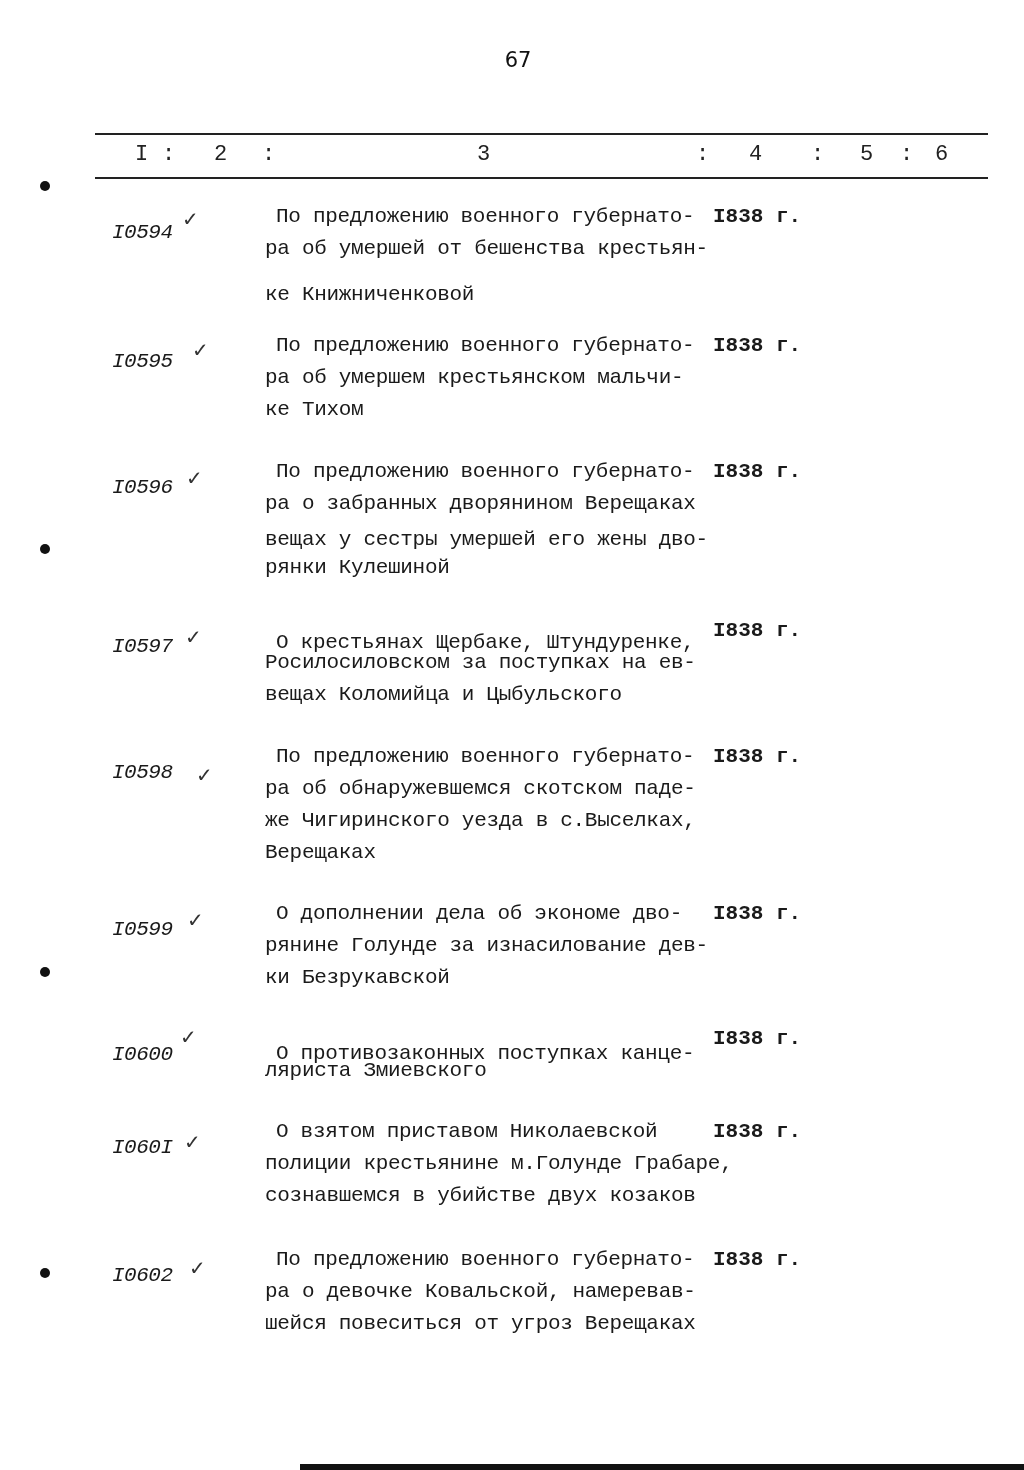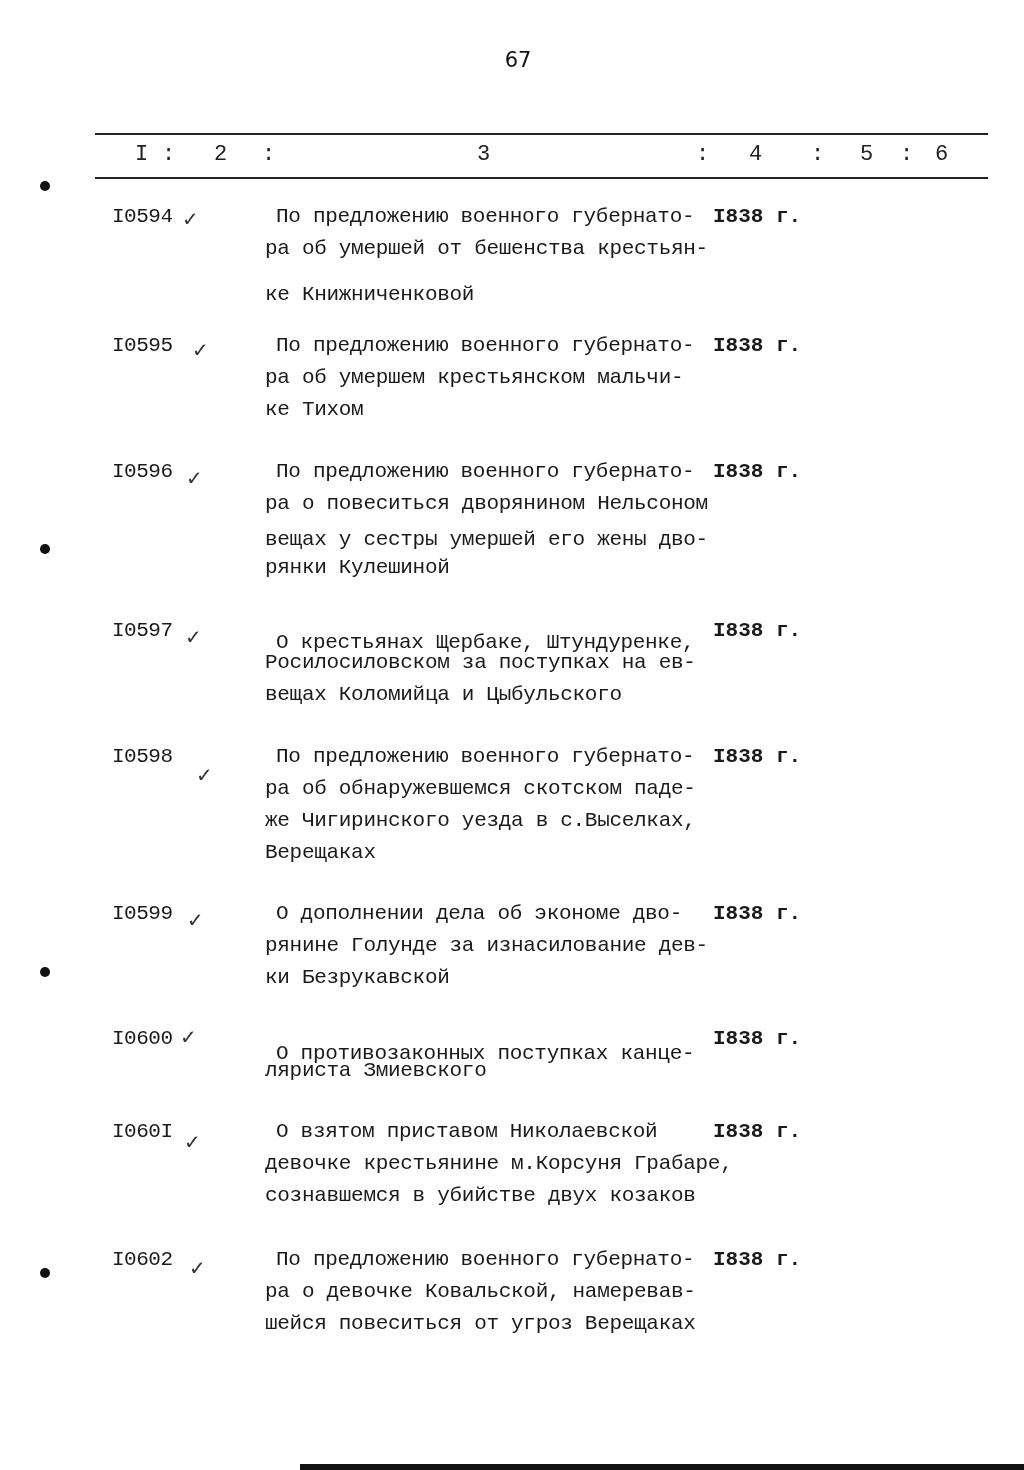--- a/index.html
+++ b/index.html
@@ -26,22 +26,22 @@
     .rule.bottom { top: 177px; }
     .rule.footer { top: 1464px; left: 300px; width: 724px; height: 6px; background: #111; }
     .col-header {
       position: absolute; top: 142px;
       font-size: 22px; color: #222;
     }
     .entry {
       position: absolute; left: 0; width: 1024px;
     }
     .entry-number {
-      position: absolute; left: 112px; top: 0;
-      font-size: 21px; letter-spacing: -0.5px;
+      position: absolute; left: 112px; top: 16px;
+      font-size: 21px; letter-spacing: -0.5px; font-style: italic;
     }
     .check-mark {
       position: absolute; top: 2px;
       font-family: "DejaVu Sans", sans-serif;
       font-size: 20px; color: #333; font-style: italic;
     }
     .desc-line {
       position: absolute; left: 265px;
       font-size: 21px; white-space: nowrap; letter-spacing: -0.3px;
     }
@@ -96,21 +96,21 @@
     <span class="desc-line first" style="top:0">По предложению военного губернато-</span>
     <span class="desc-line" style="top:32px">ра об умершем крестьянском мальчи-</span>
     <span class="desc-line" style="top:64px">ке Тихом</span>
     <span class="year">I838 г.</span>
   </div>
 
   <div class="entry" style="top:460px">
     <span class="entry-number">I0596</span>
     <span class="check-mark" style="left:186px;top:6px">✓</span>
     <span class="desc-line first" style="top:0">По предложению военного губернато-</span>
-    <span class="desc-line" style="top:32px">ра о повеситься дворянином Нельсоном</span>
+    <span class="desc-line" style="top:32px">ра о забранных дворянином Верещаках</span>
     <span class="desc-line" style="top:68px">вещах у сестры умершей его жены дво-</span>
     <span class="desc-line" style="top:96px">рянки Кулешиной</span>
     <span class="year">I838 г.</span>
   </div>
 
   <div class="entry" style="top:619px">
     <span class="entry-number">I0597</span>
     <span class="check-mark" style="left:185px;top:6px">✓</span>
     <span class="desc-line first" style="top:12px">О крестьянах Щербаке, Штундуренке,</span>
     <span class="desc-line" style="top:32px">Росилосиловском за поступках на ев-</span>
@@ -142,21 +142,21 @@
     <span class="check-mark" style="left:180px;top:-2px">✓</span>
     <span class="desc-line first" style="top:15px">О противозаконных поступках канце-</span>
     <span class="desc-line" style="top:32px">ляриста Змиевского</span>
     <span class="year">I838 г.</span>
   </div>
 
   <div class="entry" style="top:1120px">
     <span class="entry-number">I060I</span>
     <span class="check-mark" style="left:184px;top:10px">✓</span>
     <span class="desc-line first" style="top:0">О взятом приставом Николаевской</span>
-    <span class="desc-line" style="top:32px">девочке крестьянине м.Корсуня Грабаре,</span>
+    <span class="desc-line" style="top:32px">полиции крестьянине м.Голунде Грабаре,</span>
     <span class="desc-line" style="top:64px">сознавшемся в убийстве двух козаков</span>
     <span class="year">I838 г.</span>
   </div>
 
   <div class="entry" style="top:1248px">
     <span class="entry-number">I0602</span>
     <span class="check-mark" style="left:189px;top:8px">✓</span>
     <span class="desc-line first" style="top:0">По предложению военного губернато-</span>
     <span class="desc-line" style="top:32px">ра о девочке Ковальской, намеревав-</span>
     <span class="desc-line" style="top:64px">шейся повеситься от угроз Верещаках</span>

